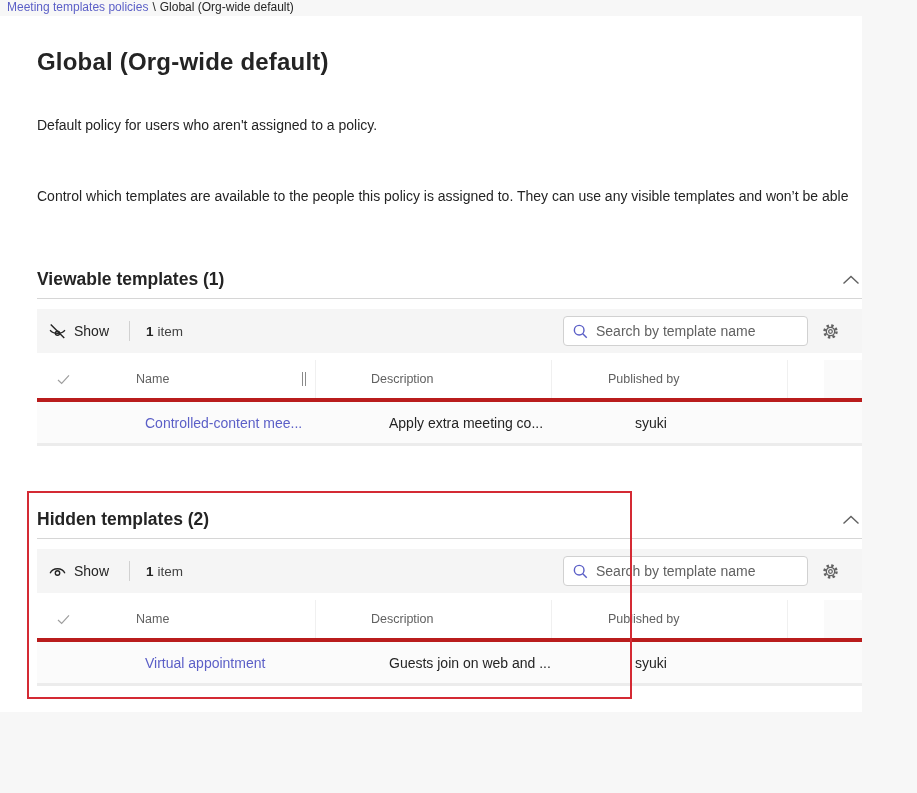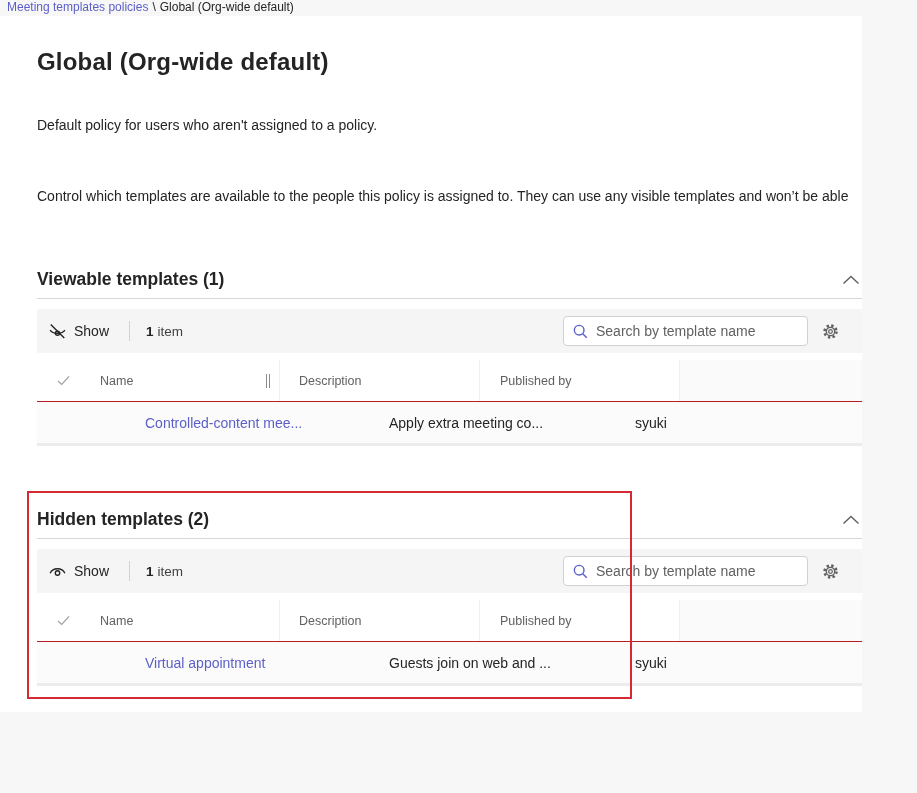--- a/index.html
+++ b/index.html
@@ -63,21 +63,21 @@
   }
   .search-box input {
     border:none; outline:none; flex:1; font-size:14px; margin-left:7px;
     font-family:inherit; color:#14532d; background:transparent;
   }
   .search-box input::placeholder { color:#616161; }
   .gear-btn { margin-left:13px; cursor:pointer; display:flex; align-items:center; }
 
   
   .tbl { margin-top:7px; }
-  .tbl-header { display:flex; height:42px; border-bottom:1px solid #b91c1c; }
+  .tbl-header { display:flex; height:42px; border-bottom:4px solid #b91c1c;gap:36px; }
   .tbl-header .cell {
     display:flex; align-items:center; font-size:12.5px; color:#616161;
   }
   .cell-check { width:53px; justify-content:center; }
   .cell-name  { width:190px; padding-left:10px; border-right:1px solid #f0f0f0; }
   .cell-desc  { width:200px; padding-left:19px; border-right:1px solid #f0f0f0; }
   .cell-pub   { width:200px; padding-left:20px; border-right:1px solid #f0f0f0; }
   .cell-fill  { flex:1; background:#fafafa; }
   .resize-handle { margin-left:auto; margin-right:9px; display:flex; gap:2px; }
   .resize-handle i { display:block; width:1px; height:14px; background:#8a8a8a; }

